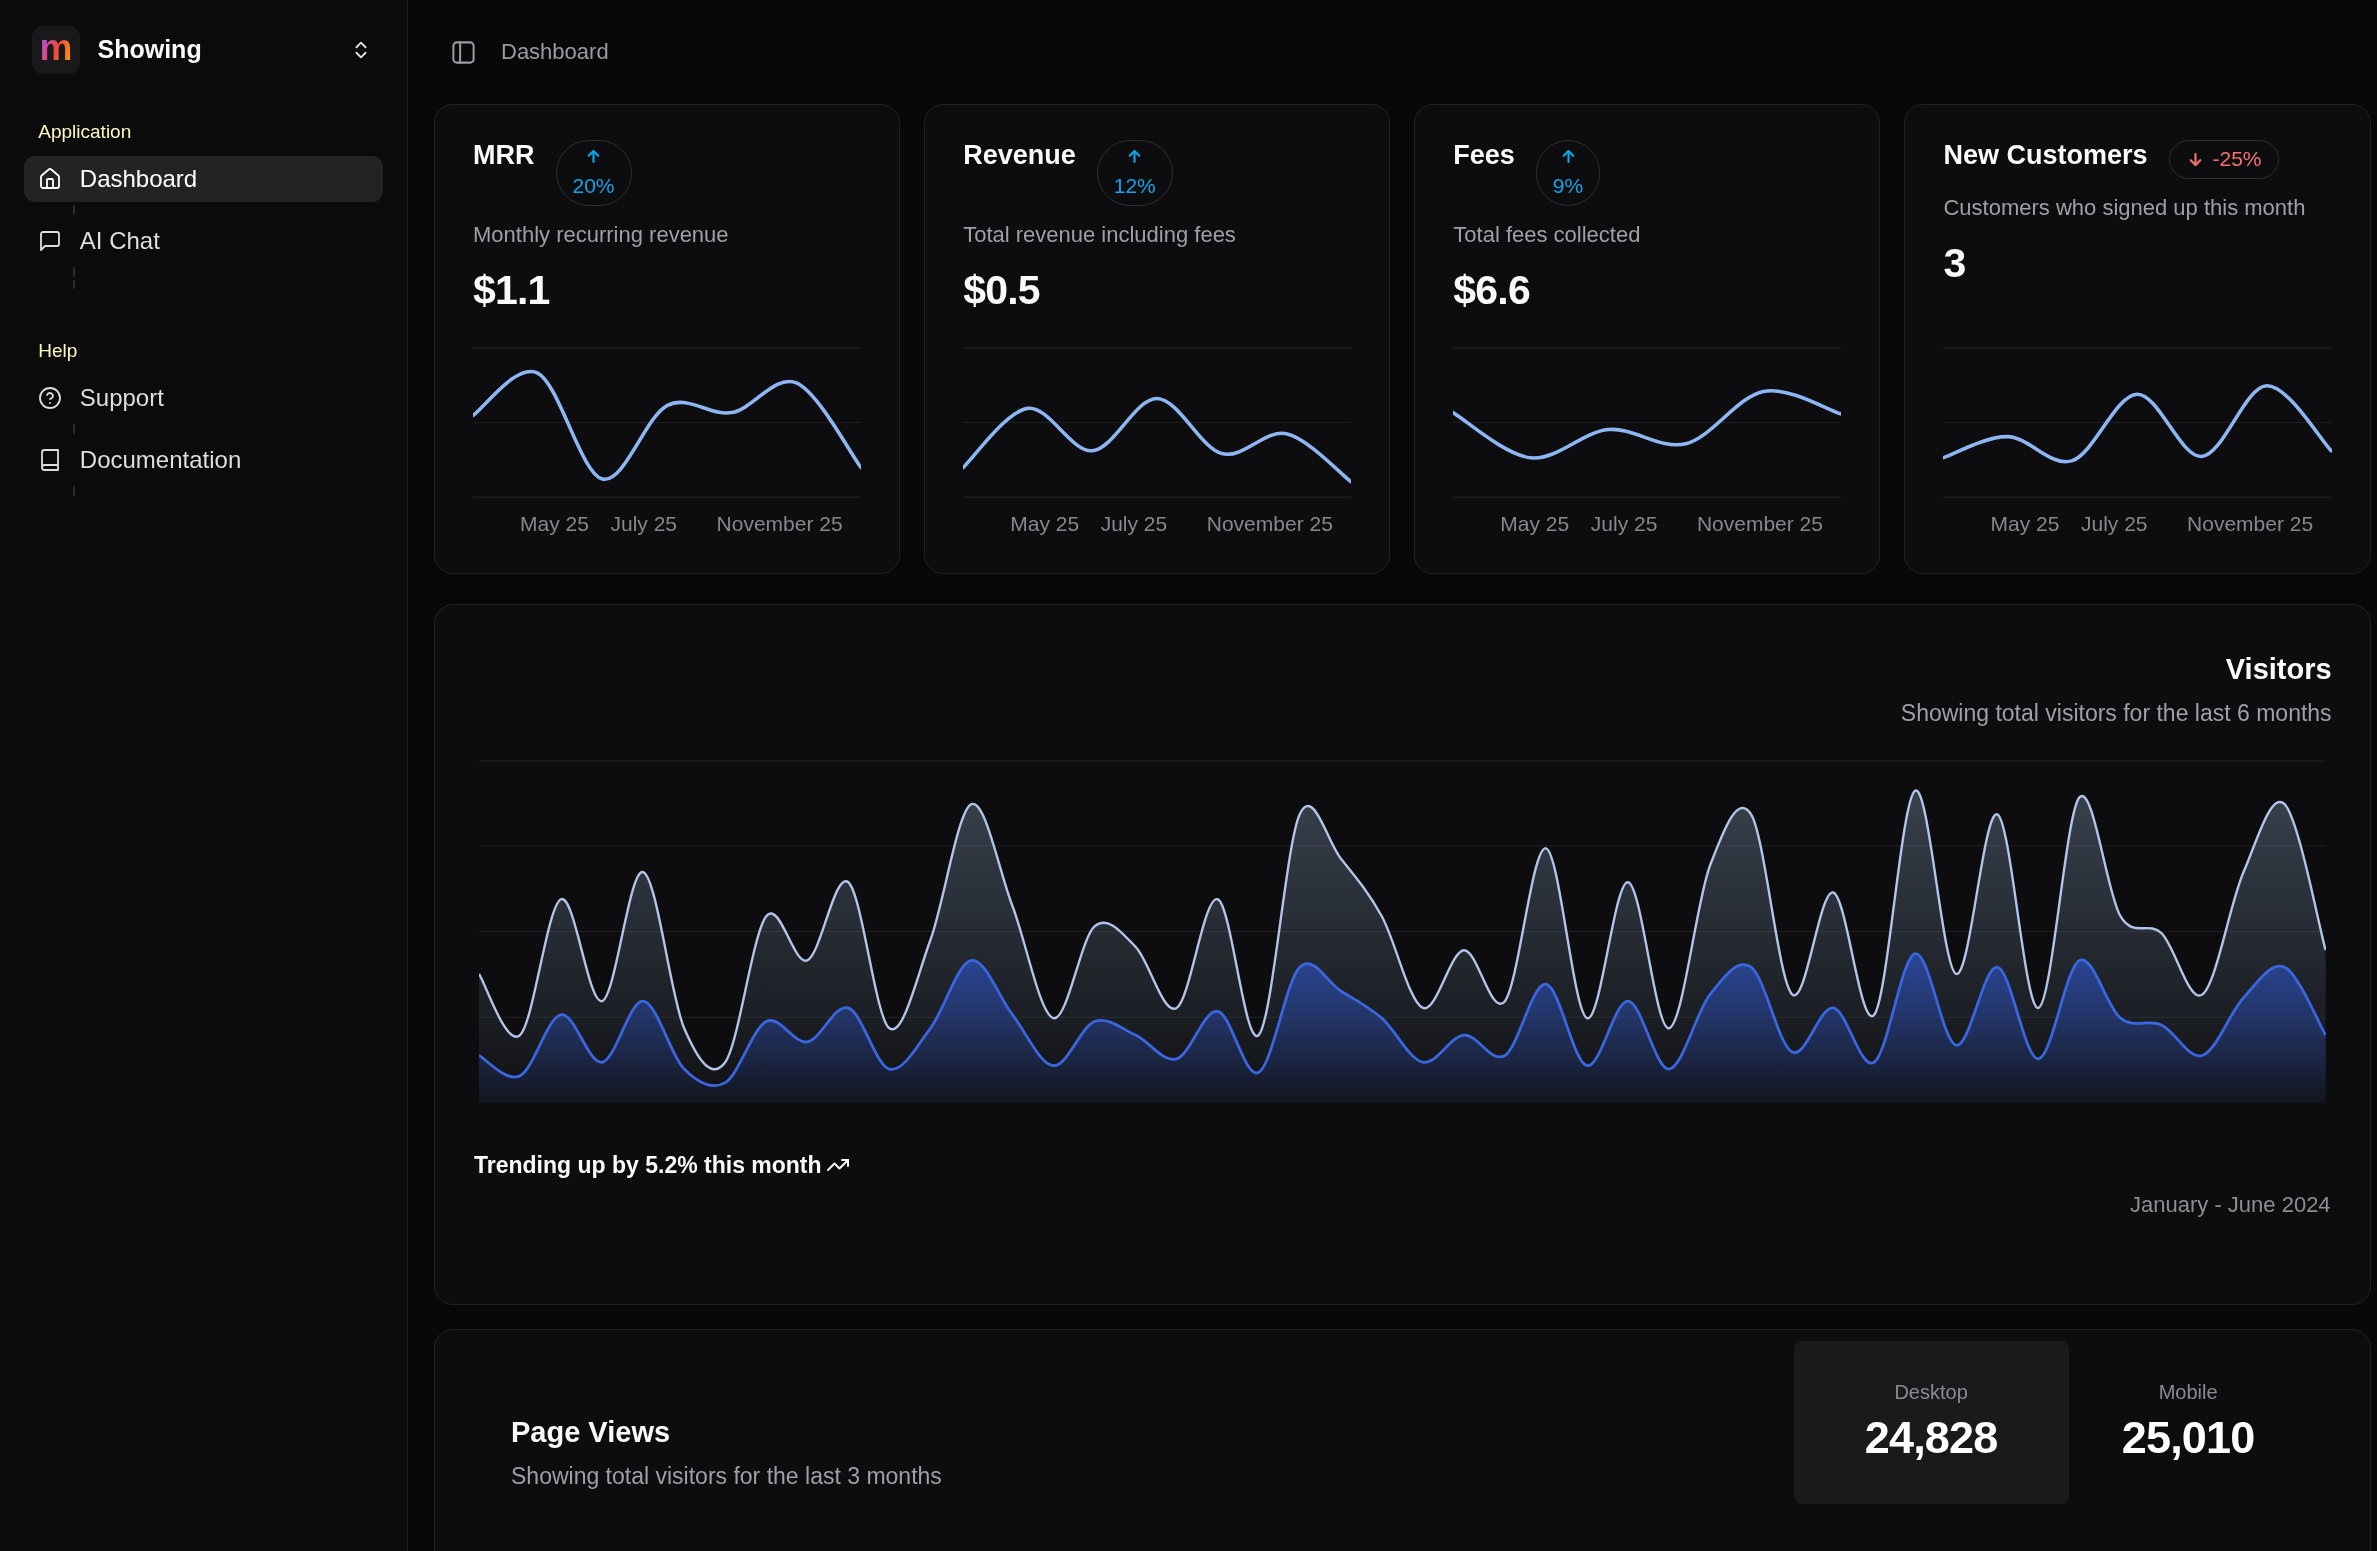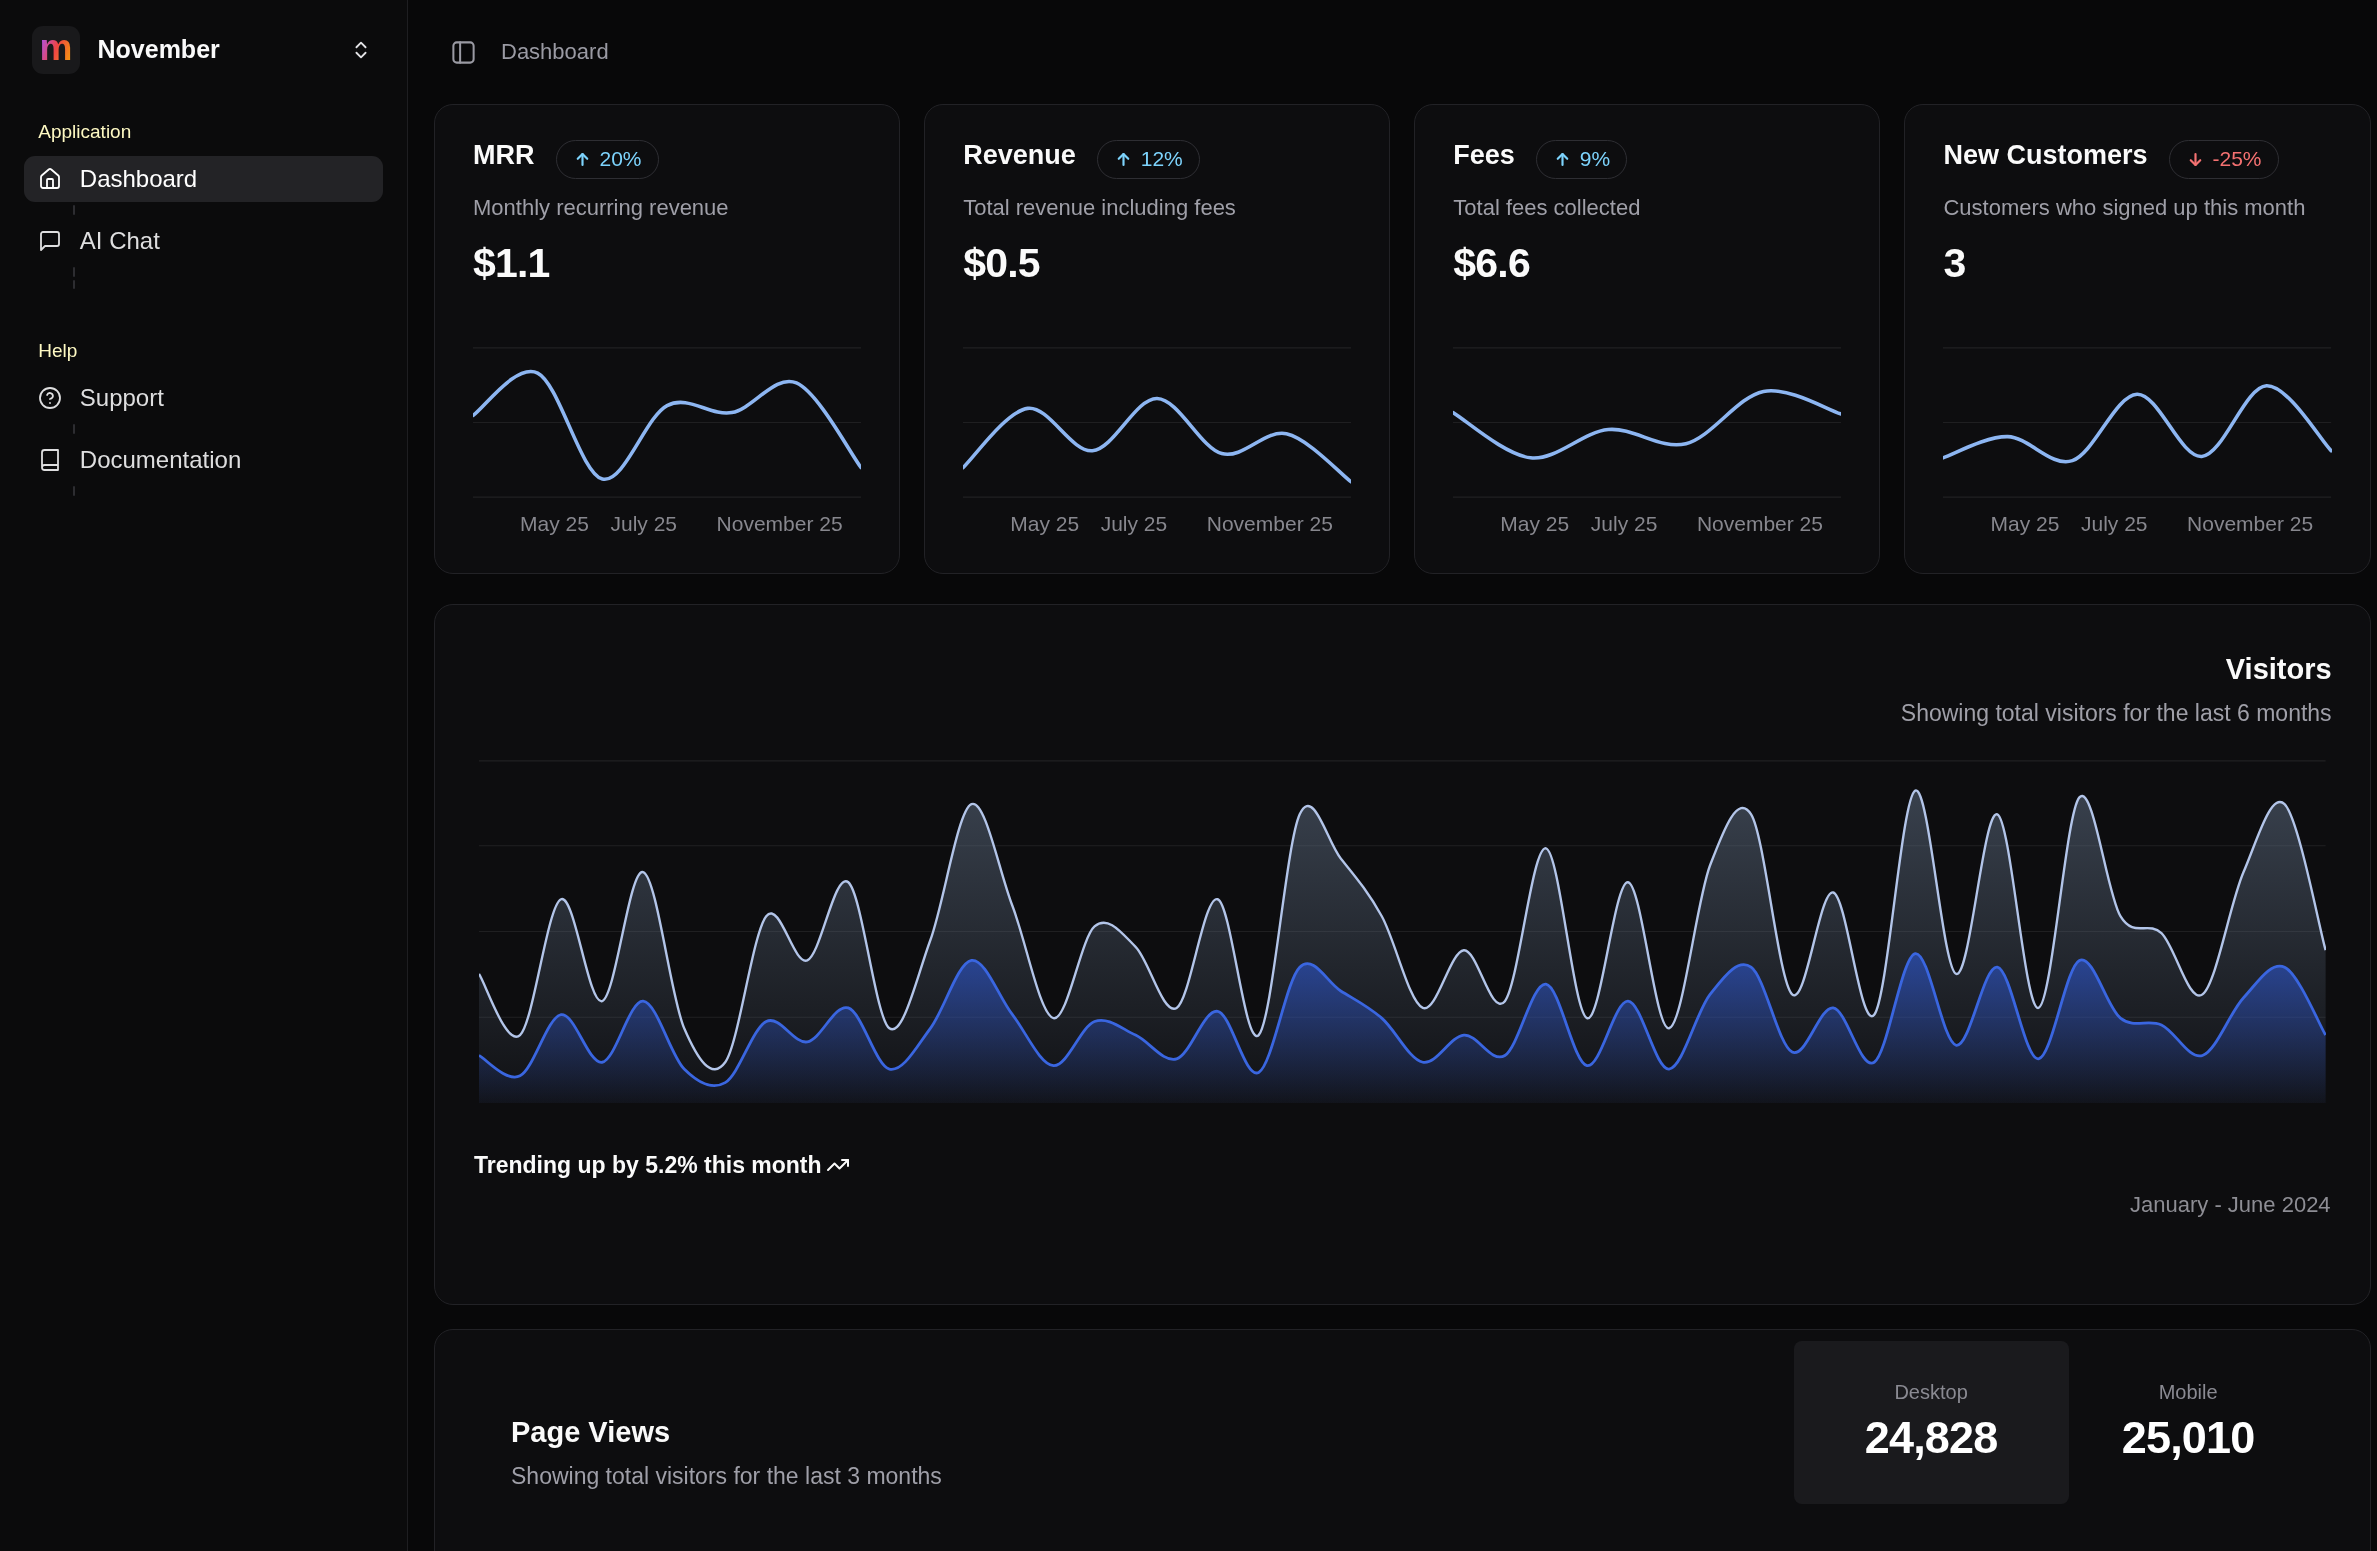--- a/index.html
+++ b/index.html
@@ -62,21 +62,21 @@
   
   .stats-row { display:grid; grid-template-columns:repeat(4,1fr); gap:24px; }
   .stat-card { height:470px; padding:35px 38px 37px; display:flex; flex-direction:column; }
   .stat-head { display:flex; align-items:flex-start; gap:21px; }
   .stat-title { font-size:27px; font-weight:600; color:#fafafa; }
   .badge {
     display:inline-flex; align-items:center; gap:8px;
     border:1.2px solid #2e2e33; border-radius:796px;
     padding:6.4px 16px; font-size:21px; font-weight:500;
   }
-  .badge.up   { color:#7dd3fc; }
+  .badge.up   { color:#0ea5e9;flex-direction:column; }
   .badge.down { color:#f47171; }
   .stat-desc  { font-size:22px; color:#9f9fa8; margin-top:16px; }
   .stat-value { font-size:41px; font-weight:700; color:#fafafa; margin-top:19px; letter-spacing:-0.8px; }
   .spark-wrap { margin-top:auto; }
   .spark { width:100%; height:151px; display:block; }
   .spark-labels { position:relative; height:24px; margin-top:14.3px; }
   .spark-labels span {
     position:absolute; transform:translateX(-50%);
     font-size:21px; color:#87878e; white-space:nowrap;
   }
@@ -110,21 +110,21 @@
 </head>
 <body>
 
 <div class="app">
 
   <aside class="sidebar">
     <div class="team-switcher">
       <span class="logo-tile">
         <span class="logo-m">m</span>
       </span>
-      <span class="team-name">November</span>
+      <span class="team-name">Showing</span>
       <span class="chevrons">
         <svg width="22" height="22" viewBox="0 0 24 24" fill="none" stroke="currentColor" stroke-width="2" stroke-linecap="round" stroke-linejoin="round">
             <path d="m7 9 5-5 5 5"></path>
             <path d="m7 15 5 5 5-5"></path>
           </svg>
       </span>
     </div>
 
     <div class="nav-section-label">Application</div>
 

